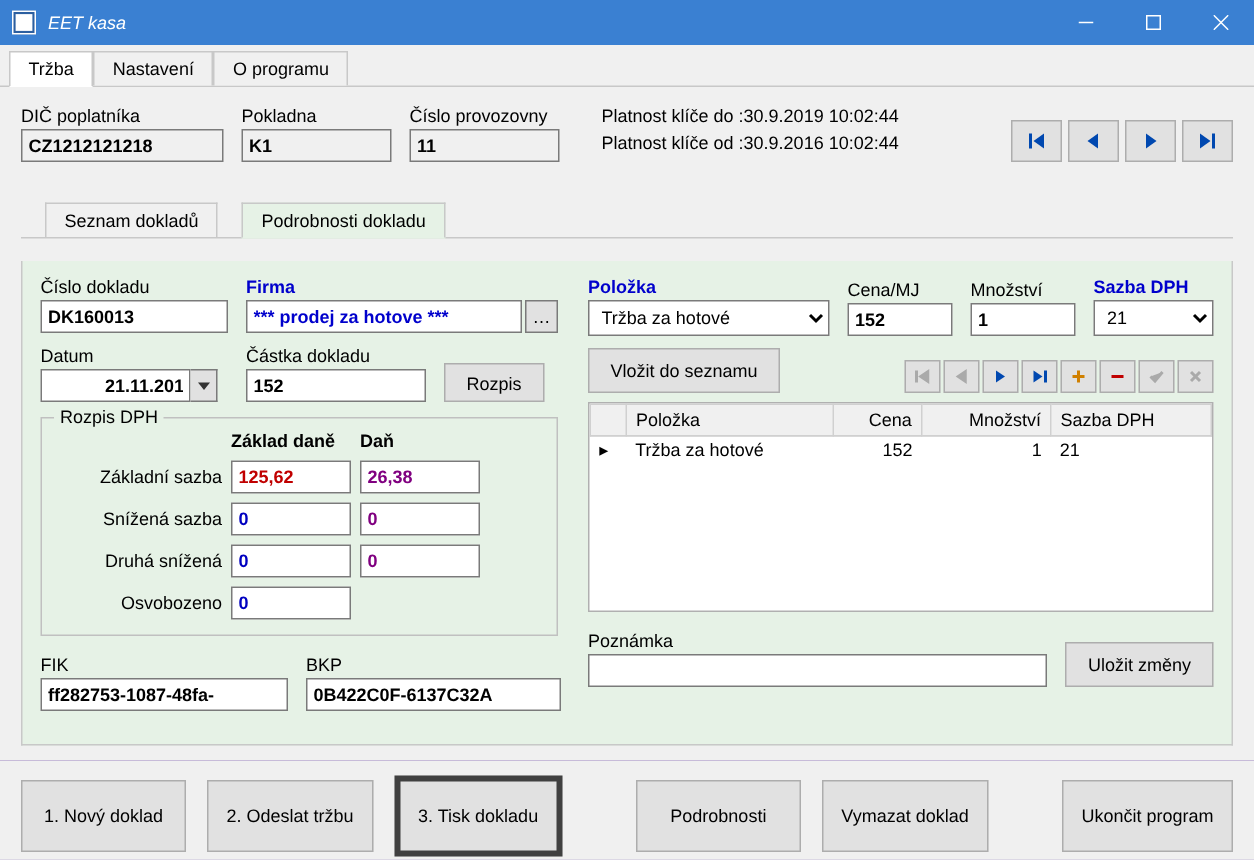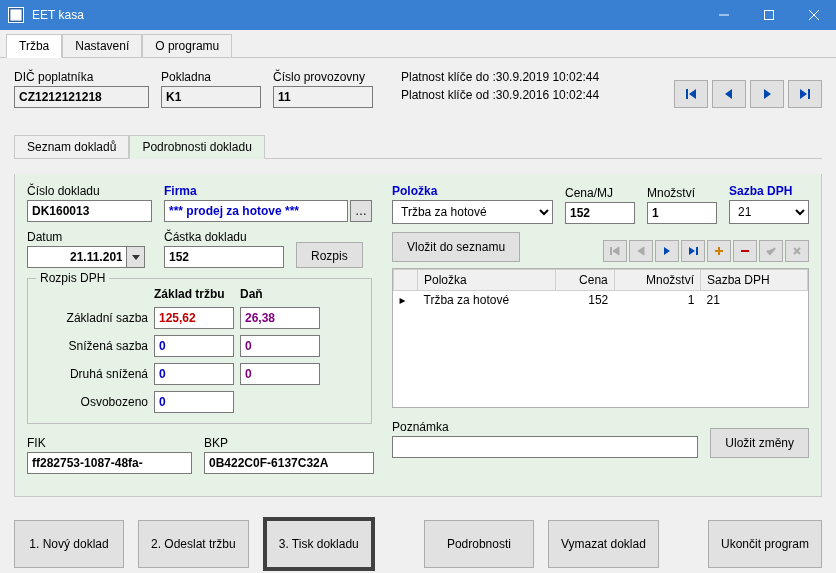--- a/index.html
+++ b/index.html
@@ -24,21 +24,21 @@
   .titlebar .appicon {
     width: 16px; height: 16px;
     background: #2c5fa0;
     border: 1px solid #fff;
     display: inline-flex;
     align-items: center;
     justify-content: center;
     margin-right: 8px;
     font-size: 10px;
   }
-  .titlebar .title { flex: 1; font-size: 12px; }
+  .titlebar .title { flex: 1; font-size: 12px; font-style: italic; }
   .titlebar .winbtns { display: flex; height: 100%; }
   .titlebar .winbtn {
     width: 45px;
     display: flex;
     align-items: center;
     justify-content: center;
     color: #fff;
     cursor: pointer;
   }
   .winbtn svg { width: 10px; height: 10px; stroke: #fff; stroke-width: 1; fill: none; }
@@ -102,20 +102,21 @@
     display: flex;
     border-bottom: 1px solid #c8c8c8;
     margin-top: 4px;
   }
   .tab2 {
     padding: 4px 12px;
     border: 1px solid #c8c8c8;
     border-bottom: none;
     background: #f0f0f0;
     cursor: pointer;
+    margin-left: 16px;
   }
   .tab2.active {
     background: #e6f2e6;
     border-bottom: 1px solid #e6f2e6;
     margin-bottom: -1px;
     z-index: 2;
   }
 
   
   .panel {
@@ -354,21 +355,21 @@
               <label>Částka dokladu</label>
               <input type="text" class="bold" value="152" style="">
             </div>
             <button class="btn" style="align-self:flex-end;height:26px">Rozpis</button>
           </div>
 
           <div class="groupbox">
             <span class="legend">Rozpis DPH</span>
             <div class="dphgrid">
               <span></span>
-              <span class="hdr">Základ tržbu</span>
+              <span class="hdr">Základ daně</span>
               <span class="hdr">Daň</span>
 
               <span style="text-align:right">Základní sazba</span>
               <input type="text" class="val-red" value="125,62" style="">
               <input type="text" class="val-purple" value="26,38" style="">
 
               <span style="text-align:right">Snížená sazba</span>
               <input type="text" class="val-blue" value="0" style="">
               <input type="text" class="val-purple" value="0" style="">
 

